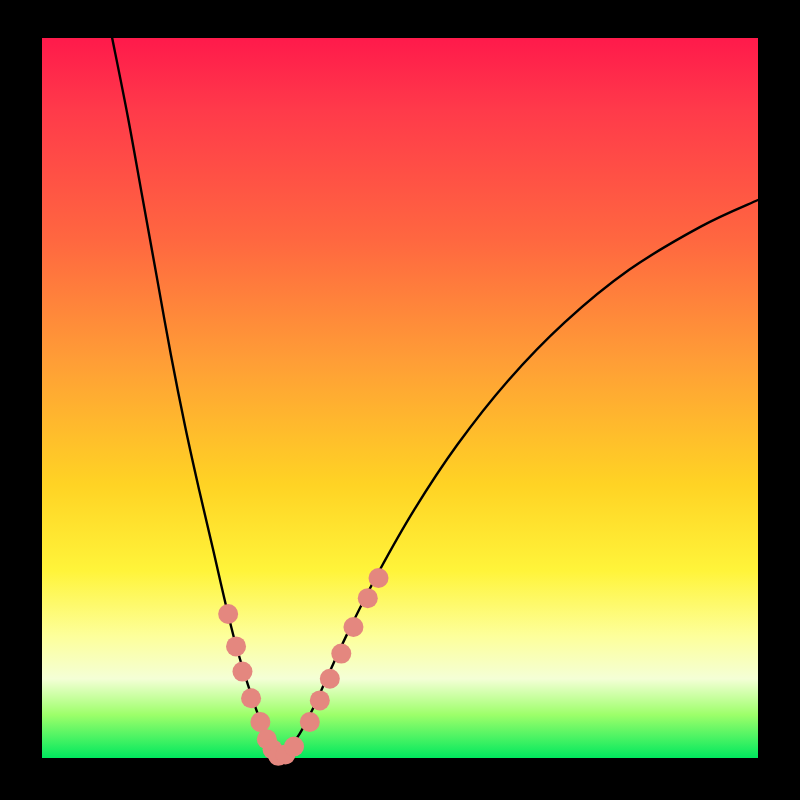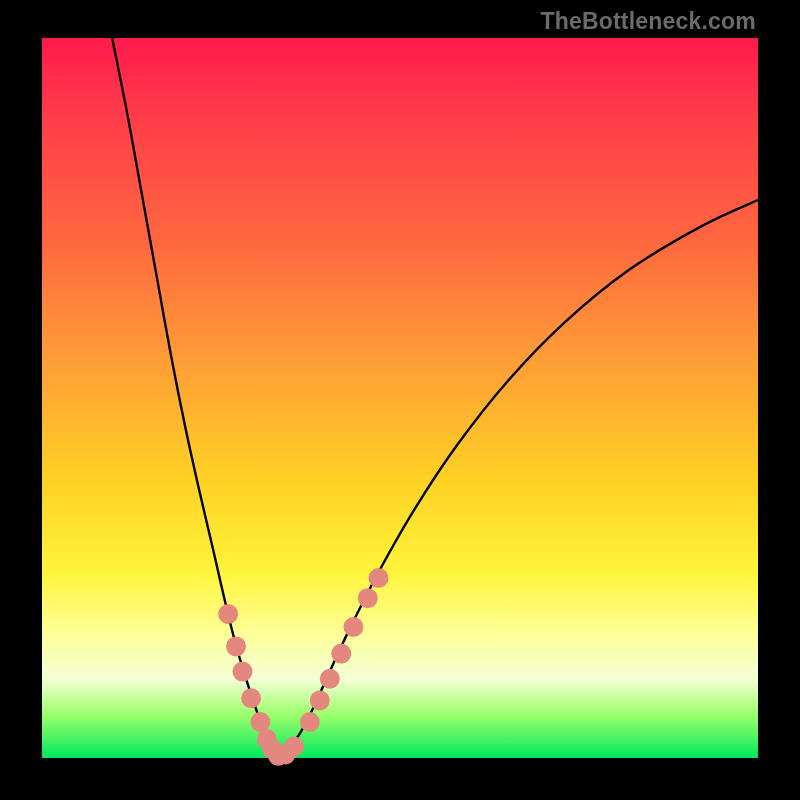--- a/index.html
+++ b/index.html
@@ -80,14 +80,13 @@
           <circle cx="267.784" cy="684" r="10" fill="#e4877f" stroke="#c86b63" stroke-width="0"></circle>
           <circle cx="277.808" cy="662.4" r="10" fill="#e4877f" stroke="#c86b63" stroke-width="0"></circle>
           <circle cx="287.832" cy="640.8" r="10" fill="#e4877f" stroke="#c86b63" stroke-width="0"></circle>
           <circle cx="299.288" cy="615.6" r="10" fill="#e4877f" stroke="#c86b63" stroke-width="0"></circle>
           <circle cx="311.46" cy="588.96" r="10" fill="#e4877f" stroke="#c86b63" stroke-width="0"></circle>
           <circle cx="325.78000000000003" cy="560.16" r="10" fill="#e4877f" stroke="#c86b63" stroke-width="0"></circle>
           <circle cx="336.52" cy="540" r="10" fill="#e4877f" stroke="#c86b63" stroke-width="0"></circle>
         </g>
     </svg>
   </div>
-  <div class="watermark">TheBottleneck.com</div>
 </div>
 
 </body></html>

